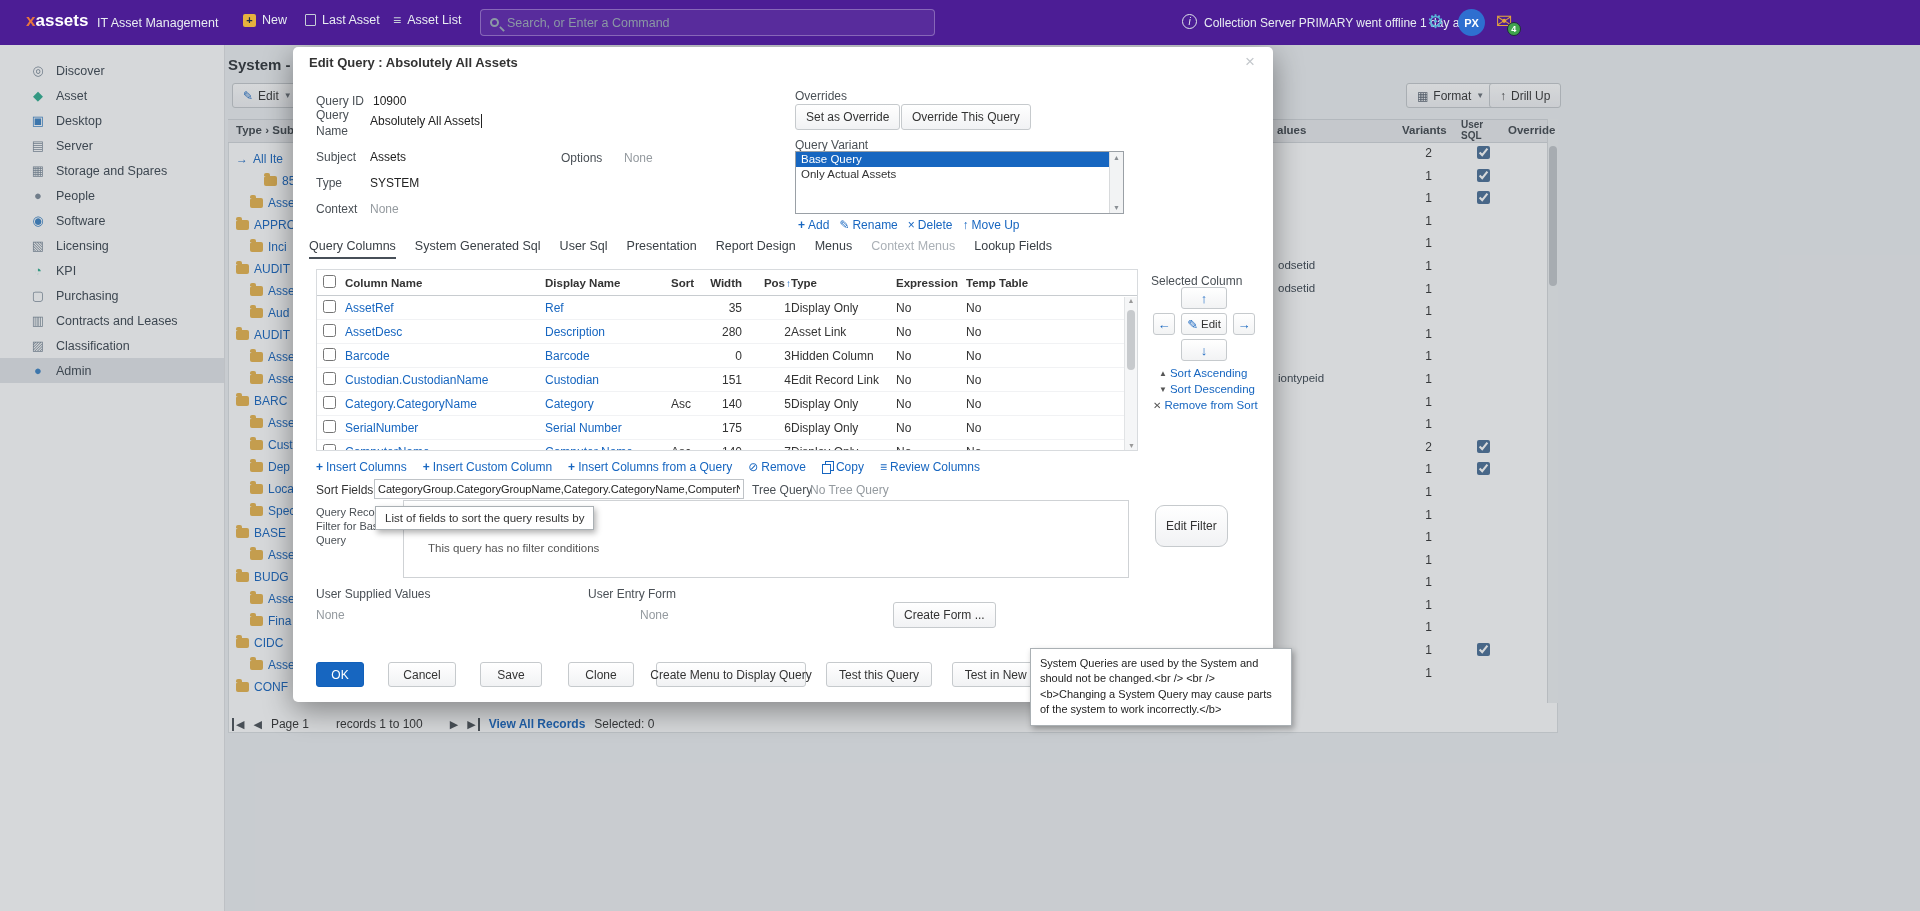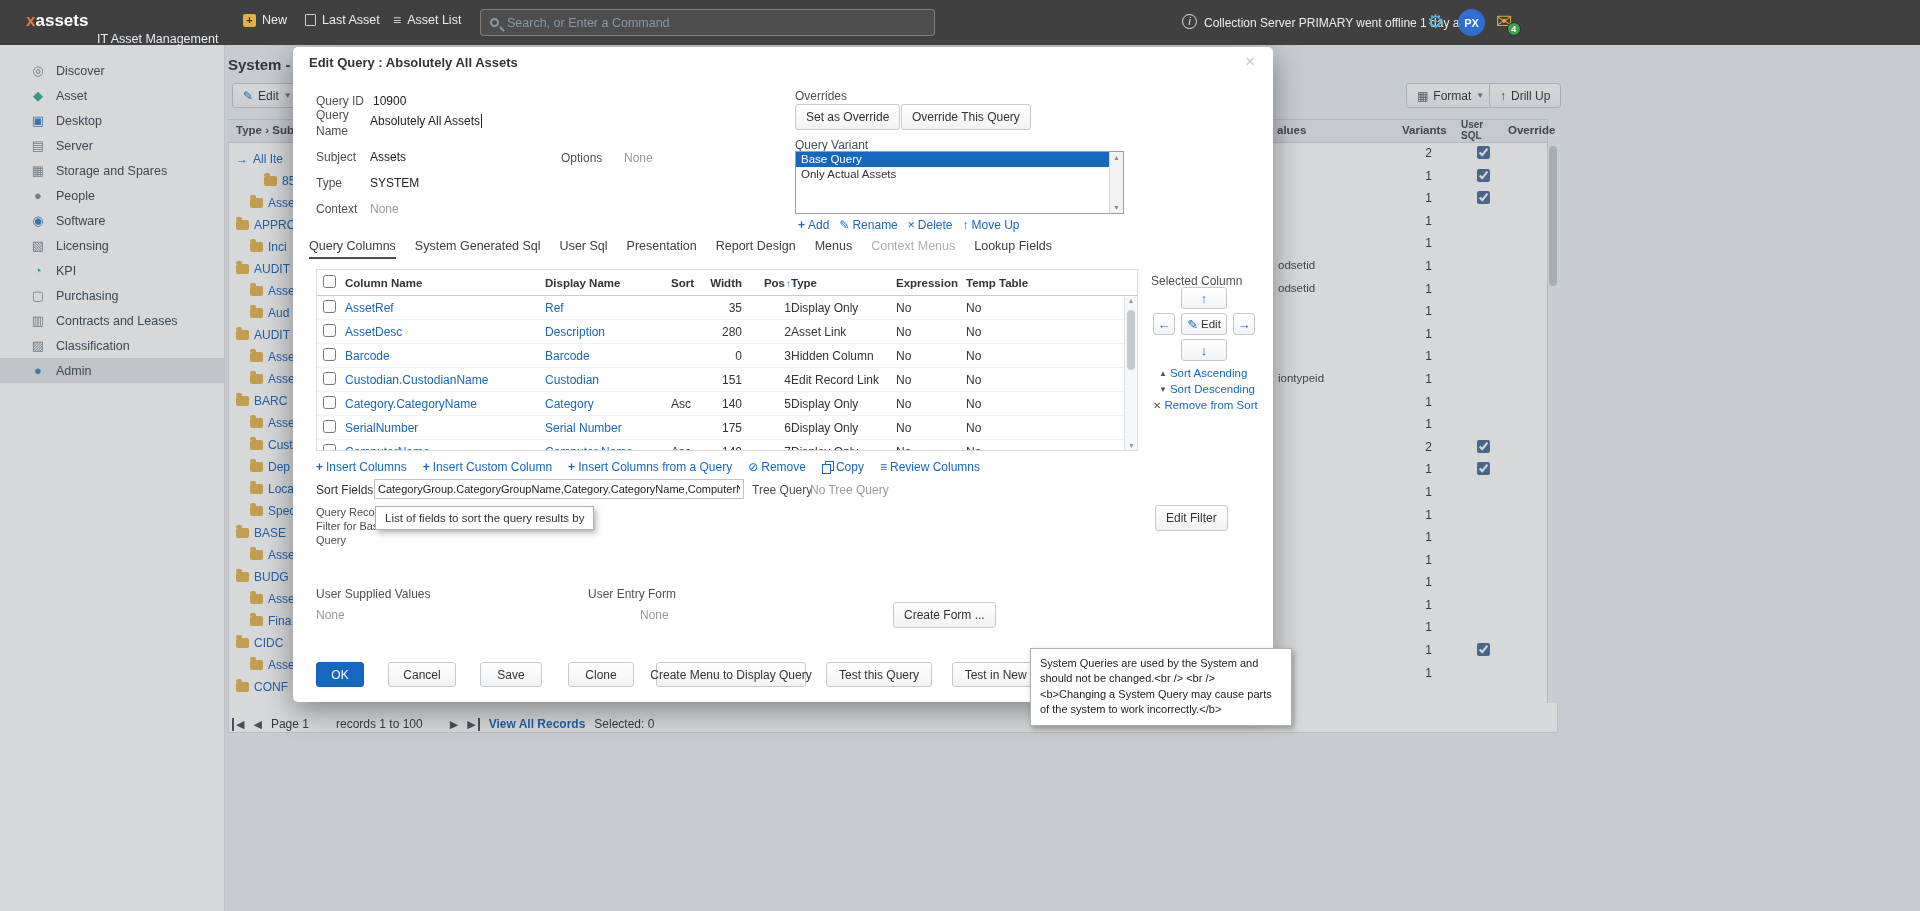--- a/index.html
+++ b/index.html
@@ -1,21 +1,21 @@
 <!DOCTYPE html>
 <html><head>
 <meta charset="utf-8">
 <style>
   * { margin:0; padding:0; box-sizing:border-box; }
   body { width:1920px; height:911px; font-family:"Liberation Sans","DejaVu Sans",sans-serif; font-size:12px; color:#333; background:#eef0f2; overflow:hidden; }
   .screen { position:relative; width:1920px; height:911px; }
   .abs { position:absolute; }
 
   
-  .topbar { position:absolute; left:0; top:0; width:1920px; height:45px; background:#404040; color:#e8edf2; z-index:30; }
+  .topbar { position:absolute; left:0; top:0; width:1920px; height:45px; background:#4c1d95; color:#e8edf2; z-index:30; }
   .tb-btn { position:absolute; top:13px; display:flex; gap:6px; align-items:center; font-size:12.5px; color:#e8edf2; cursor:pointer; }
   .ic-new { width:13px; height:13px; background:#e6b23e; border-radius:2px; color:#20304a; font-size:11px; line-height:13px; text-align:center; font-weight:bold; }
   .ic-doc { width:11px; height:12px; border:1px solid #c6cfd8; border-radius:1px; }
   .ic-list { color:#c6cfd8; font-size:14px; line-height:12px; }
   .search { position:absolute; left:480px; top:9px; width:455px; height:27px; background:rgba(255,255,255,.07); border:1px solid rgba(255,255,255,.28); border-radius:4px; display:flex; align-items:center; padding:0 9px; gap:8px; }
   .search input { background:transparent; border:none; outline:none; color:#dfe5ea; font-size:12.5px; width:100%; }
   .search input::placeholder { color:#8b98a5; }
   .ic-search { width:9px; height:9px; border:2px solid #8b98a5; border-radius:50%; position:relative; flex:none; }
   .ic-search::after { content:""; position:absolute; width:6px; height:2px; background:#8b98a5; transform:rotate(45deg); left:7px; top:8px; }
   .ic-info { position:absolute; left:1182px; top:14px; width:15px; height:15px; border:1px solid #dfe5ea; border-radius:50%; font-size:10px; font-style:italic; display:flex; align-items:center; justify-content:center; }
@@ -105,21 +105,21 @@
 </style>
 </head>
 <body>
 
 <div class="screen">
 
   <header class="topbar">
     <div style="position:absolute;left:26px;top:11px;font-size:17px;font-weight:bold;">
       <span style="color:#e8763d;">x</span><span style="color:#fff;">assets</span>
     </div>
-    <span style="position:absolute;left:97px;top:16px;font-size:12.5px;color:#e8edf2;margin-top:16px;">IT Asset Management</span>
+    <span style="position:absolute;left:97px;top:16px;font-size:12.5px;color:#e8edf2;">IT Asset Management</span>
 
     <div class="tb-btn" style="left:243px;">
       <span class="ic-new">+</span>
       <span>New</span>
     </div>
     <div class="tb-btn" style="left:305px;">
       <span class="ic-doc"></span>
       <span>Last Asset</span>
     </div>
     <div class="tb-btn" style="left:393px;">
@@ -774,22 +774,25 @@
         <span class="mkx">✕</span>
         <span>Remove from Sort</span>
       </span>
 
     <span class="flbl" style="left:23px;top:436px;color:#333;">Sort Fields</span>
     <input class="sort-input" value="CategoryGroup.CategoryGroupName,Category.CategoryName,ComputerName" style="">
     <span class="flbl" style="left:459px;top:436px;">Tree Query</span>
     <span class="fval muted" style="left:517px;top:436px;">No Tree Query</span>
 
     <span class="flbl" style="left:23px;top:459px;width:72px;font-size:11px;line-height:1.25;">Query Record Filter for Base Query</span>
+    <div class="filter-box">
+      <span style="position:absolute;left:24px;top:41px;font-size:11.5px;color:#555;">This query has no filter conditions</span>
+    </div>
     <div class="tip abs" style="left:82px;top:459px;padding:5px 9px;font-size:11.5px;white-space:nowrap;z-index:3;">List of fields to sort the query results by</div>
-    <div class="btn abs" style="left:862px;top:458px;height:26px;">
+    <div class="btn abs" style="left:862px;top:458px;height:42px;border-radius:9px;">
         <span>Edit Filter</span>
       </div>
 
     <span class="flbl" style="left:23px;top:540px;">User Supplied Values</span>
     <span class="fval muted" style="left:23px;top:561px;">None</span>
     <span class="flbl" style="left:295px;top:540px;">User Entry Form</span>
     <span class="fval muted" style="left:347px;top:561px;">None</span>
     <div class="btn abs" style="left:600px;top:555px;height:26px;">
         <span>Create Form ...</span>
       </div>

